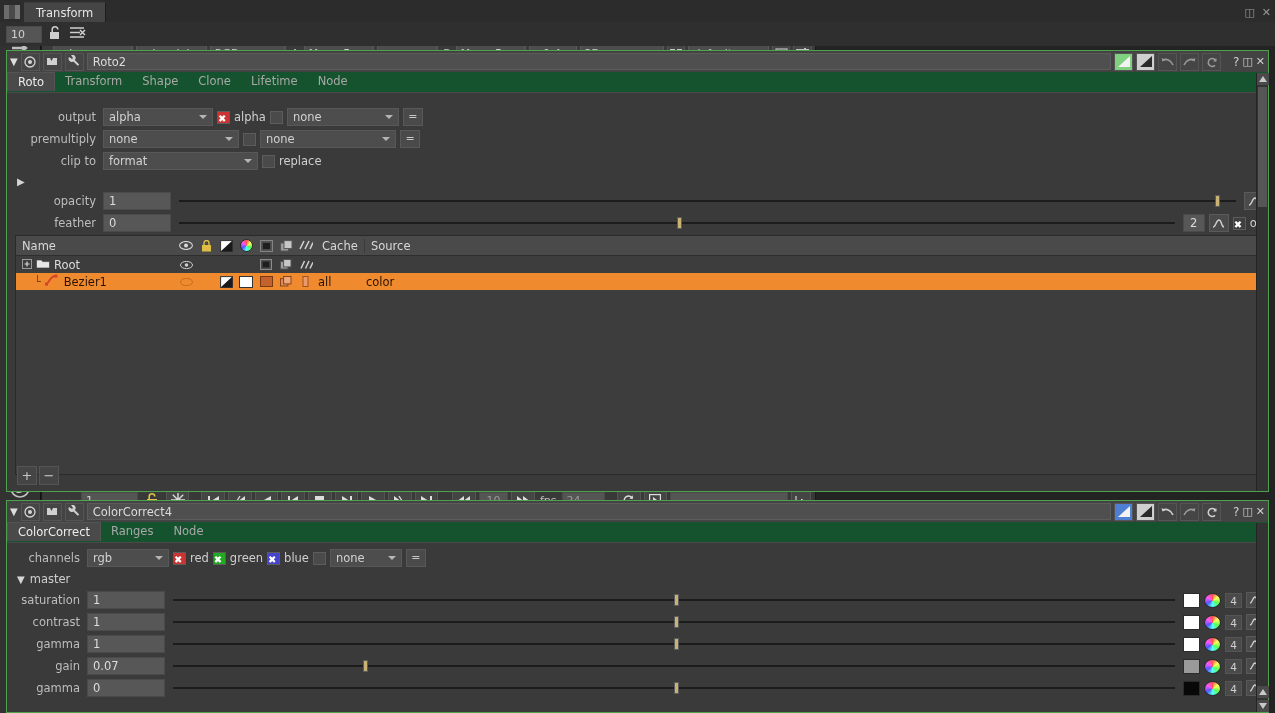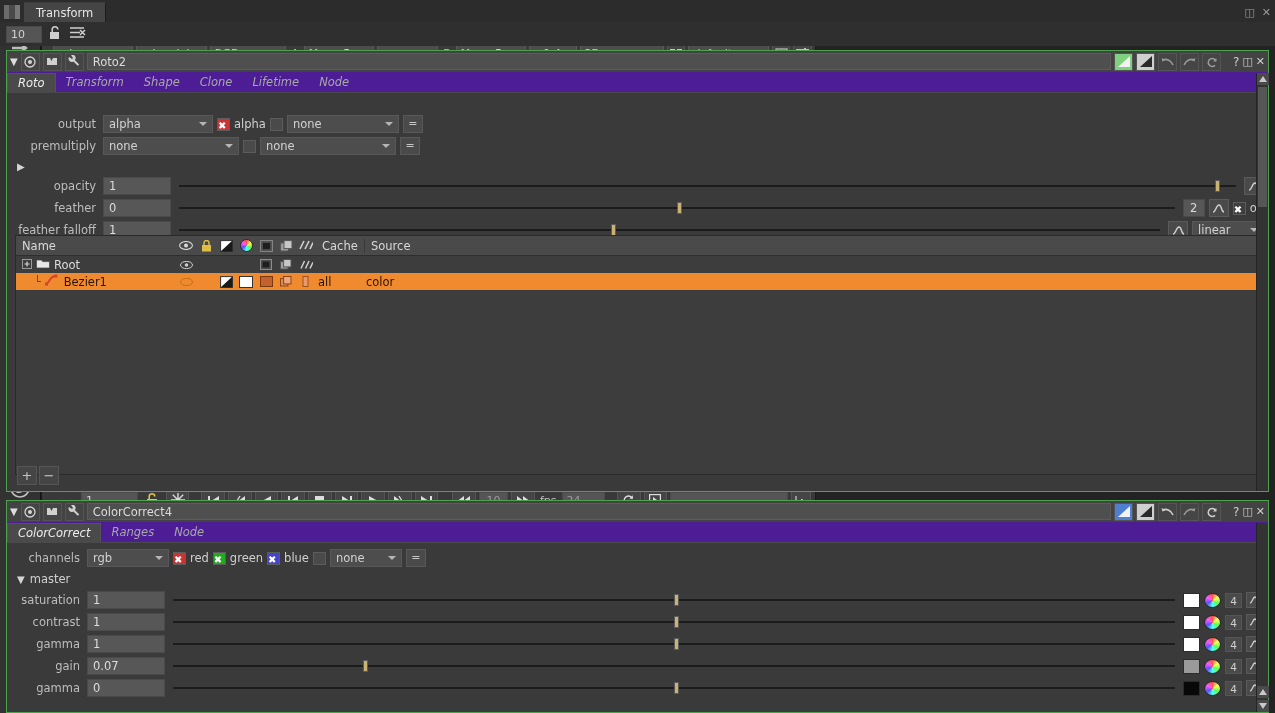--- a/index.html
+++ b/index.html
@@ -84,22 +84,22 @@
   #propTop { position:absolute; left:0; top:0; right:0; height:22px; background:#2c2c2c;
              display:flex; align-items:flex-end; }
   #propCtl { position:absolute; left:0; top:22px; right:0; height:24px; display:flex;
              align-items:center; gap:7px; padding:0 6px; background:#2f2f2f; }
   .nodepanel { position:absolute; left:6px; right:6px; background:#3a3a3a;
                border:1px solid #4ea24e; }
   .nphead { height:21px; display:flex; align-items:center; gap:3px;
             padding:0 3px; background:#434343; }
   .nphead .nmfld { flex:1; height:17px; background:#4f4f4f; border:1px solid #5c5c5c;
                    color:#dcdcdc; font-size:11.5px; padding:0 5px; display:flex; align-items:center; }
-  .nptabs { height:21px; display:flex; align-items:flex-end; background:#4c1d95;
-            border-bottom:1px solid #4a4a4a;font-style:italic; }
+  .nptabs { height:21px; display:flex; align-items:flex-start; background:#14532d;
+            border-bottom:1px solid #4a4a4a; }
   .nptab { height:19px; line-height:19px; padding:0 10px; font-size:11.5px; color:#a8a8a8; }
   .nptab.active { background:#4a4a4a; color:#ededed; border:1px solid #545454; border-bottom:none; }
   .prow { display:flex; align-items:center; height:22px; gap:4px; padding:0 4px; }
   .plabel { width:88px; text-align:right; font-size:11.5px; color:#bdbdbd; padding-right:3px; }
   .pfld { height:18px; background:#575757; border:1px solid #4a4a4a; color:#dcdcdc;
           font-size:11.5px; padding:0 5px; display:flex; align-items:center; }
   .pddl { height:18px; background:#4d4d4d; border:1px solid #585858; color:#d2d2d2;
           font-size:11.5px; padding:0 5px; display:flex; align-items:center; position:relative; }
   .pddl .ar { position:absolute; right:5px; top:50%; margin-top:-2px;
               border-left:4px solid transparent; border-right:4px solid transparent;
@@ -966,21 +966,21 @@
 
       <div class="nptabs">
         <div class="nptab active">Roto</div>
         <div class="nptab">Transform</div>
         <div class="nptab">Shape</div>
         <div class="nptab">Clone</div>
         <div class="nptab">Lifetime</div>
         <div class="nptab">Node</div>
       </div>
 
-      <div class="prow" style="margin-top:20px">
+      <div class="prow" style="margin-top:13px">
         <span class="plabel">output</span>
         <div class="pddl" style="width:110px">
             <span>alpha</span>
             <i class="ar"></i>
           </div>
         <span class="cbx xred"><span class="xmark">✖</span></span>
         <span style="font-size:11.5px;color:#cfcfcf">alpha</span>
         <span class="cbx"></span>
         <div class="pddl" style="width:112px">
             <span>none</span>
@@ -996,20 +996,29 @@
             <i class="ar"></i>
           </div>
         <span class="cbx"></span>
         <div class="pddl" style="width:136px">
             <span>none</span>
             <i class="ar"></i>
           </div>
         <span class="eqbtn">=</span>
       </div>
 
+      <div class="prow">
+        <span class="plabel">clip to</span>
+        <div class="pddl" style="width:155px">
+            <span>format</span>
+            <i class="ar"></i>
+          </div>
+        <span class="cbx"></span>
+        <span style="font-size:11.5px;color:#cfcfcf">replace</span>
+      </div>
 
       <div style="height:18px;padding-left:10px;display:flex;align-items:center">
         <span style="color:#d5d5d5;font-size:10px">▶</span>
       </div>
 
       <div class="prow">
         <span class="plabel">opacity</span>
         <span class="pfld" style="width:68px">1</span>
         <div class="slid" style="flex:1;margin:0 4px">
           <div class="bar" style="top:6px;background:#1c1c1c;height:1.5px"></div>

